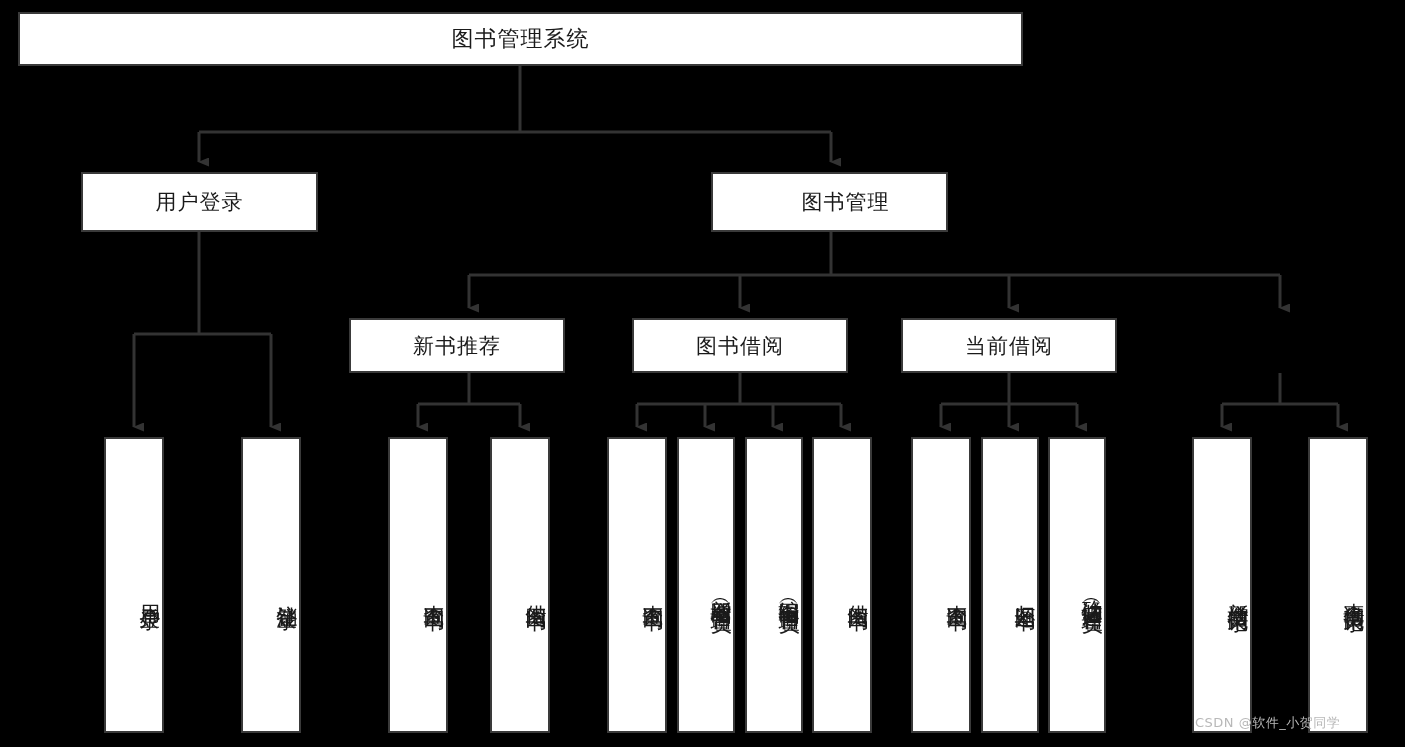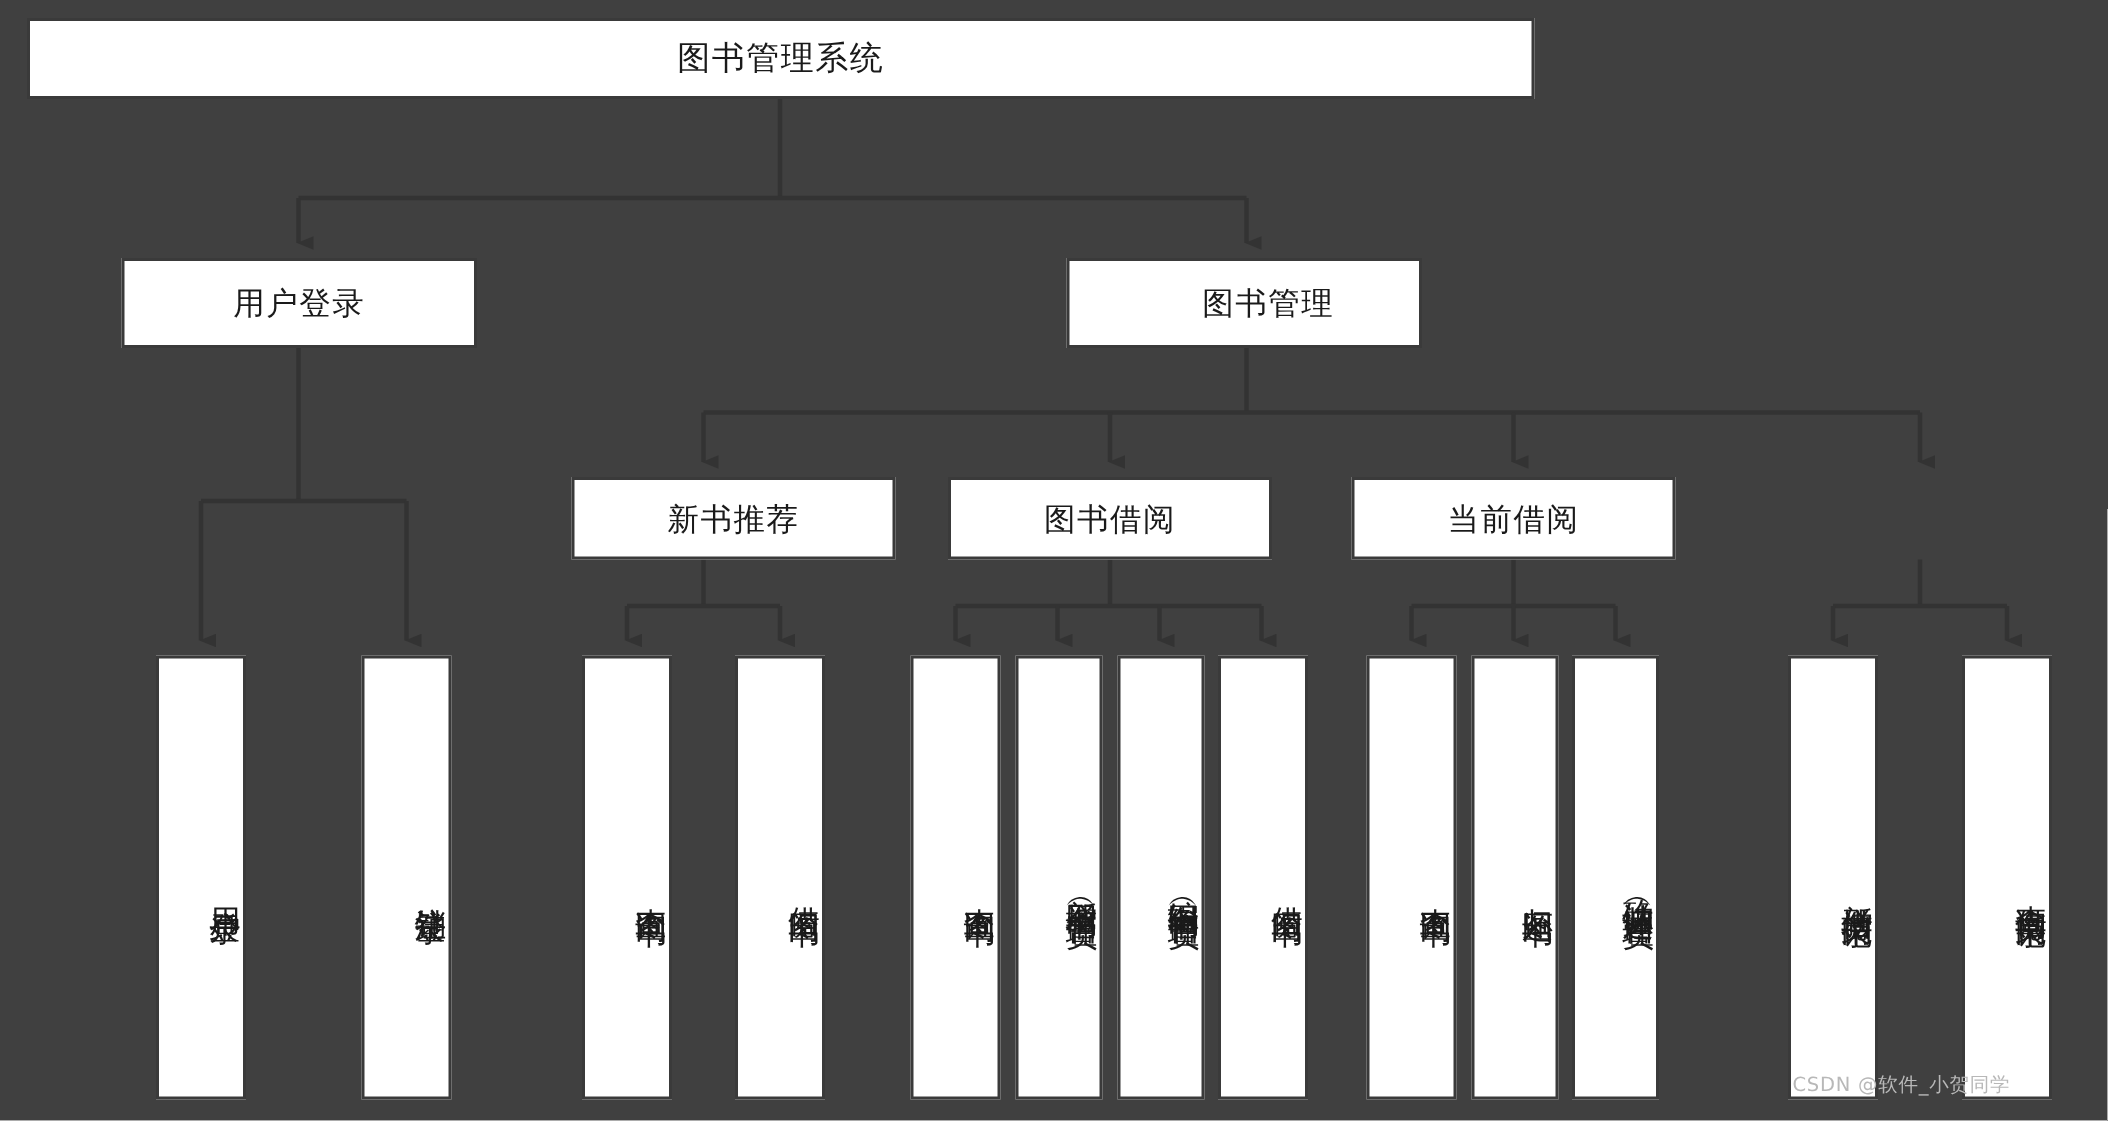--- a/index.html
+++ b/index.html
@@ -8,21 +8,21 @@
     padding: 0;
     background: #ffffff;
   }
   body {
     font-family: "DejaVu Sans", "Liberation Sans", sans-serif;
   }
   #canvas {
     position: relative;
     width: 1405px;
     height: 747px;
-    background: #404040;
+    background: #000000;
     overflow: hidden;
   }
   #edges {
     position: absolute;
     left: 0;
     top: 0;
     width: 1405px;
     height: 747px;
     pointer-events: none;
   }
@@ -126,21 +126,21 @@
     <span>图书管理系统</span>
   </div>
 
   <div class="node node-h" style="left:81px; top:172px; width:237px; height:60px;">
     <span>用户登录</span>
   </div>
   <div class="node node-h" style="left:711px; top:172px; width:237px; height:60px;padding-left:32px;">
     <span>图书管理</span>
   </div>
 
-  <div class="node node-h" style="left:381px; top:318px; width:216px; height:55px;">
+  <div class="node node-h" style="left:349px; top:318px; width:216px; height:55px;">
     <span>新书推荐</span>
   </div>
   <div class="node node-h" style="left:901px; top:318px; width:216px; height:55px;">
     <span>当前借阅</span>
   </div>
   <div class="node node-h" style="left:632px; top:318px; width:216px; height:55px;">
     <span>图书借阅</span>
   </div>
 
   <div class="node node-v" style="left:104px; top:437px; width:60px; height:296px;">

